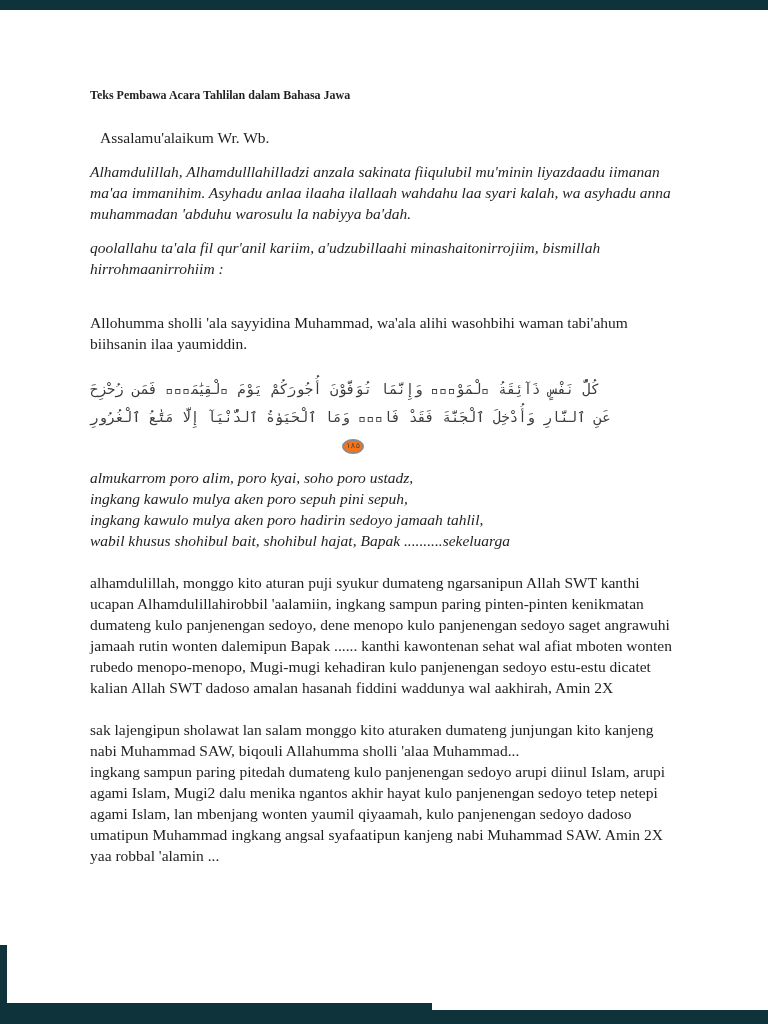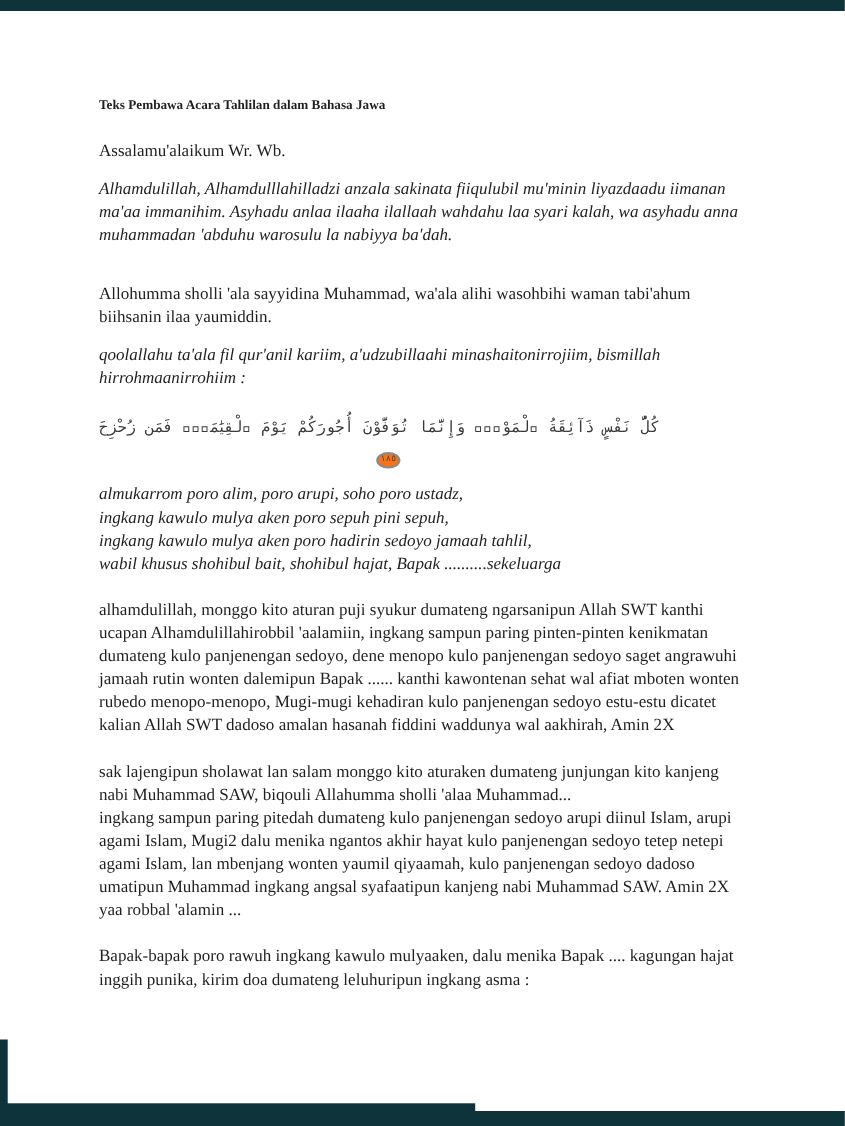--- a/index.html
+++ b/index.html
@@ -40,21 +40,21 @@
     font-weight: bold;
     margin: 0 0 21px 0;
   }
 
   .para {
     font-size: 15.5px;
     line-height: 21px;
     margin: 21px 0 0 0;
     white-space: pre-line;
   }
-  .para.first { margin-top: 0; }
+  .para.first { margin-top: 0; margin-left: 10px; }
   .para.gap-large { margin-top: 33px; }
   .para.gap-small { margin-top: 13px; font-style: italic; }
 
   
   .arabic-block {
     margin-top: 22px;
     direction: rtl;
     text-align: left;
     font-family: Liberation Mono, monospace;
     font-size: 14px;
@@ -94,37 +94,37 @@
 <div class="chrome chrome-bottom-left"></div>
 
 <div class="page-content">
 
   <h1 class="doc-title">Teks Pembawa Acara Tahlilan dalam Bahasa Jawa</h1>
 
   <p class="para first">Assalamu'alaikum Wr. Wb.</p>
 
   <p class="para gap-small">Alhamdulillah, Alhamdulllahilladzi anzala sakinata fiiqulubil mu'minin liyazdaadu iimanan ma'aa immanihim. Asyhadu anlaa ilaaha ilallaah wahdahu laa syari kalah, wa asyhadu anna muhammadan 'abduhu warosulu la nabiyya ba'dah.</p>
 
+  <p class="para gap-small">qoolallahu ta'ala fil qur'anil kariim, a'udzubillaahi minashaitonirrojiim, bismillah hirrohmaanirrohiim :</p>
+
   <p class="para gap-large">Allohumma sholli 'ala sayyidina Muhammad, wa'ala alihi wasohbihi waman tabi'ahum biihsanin ilaa yaumiddin.</p>
-
-  <p class="para gap-small">qoolallahu ta'ala fil qur'anil kariim, a'udzubillaahi minashaitonirrojiim, bismillah hirrohmaanirrohiim :</p>
 
   <div class="arabic-block">
     <div class="arabic-line">كُلُّ نَفْسٍ ذَآئِقَةُ ٱلْمَوْتِۗ وَإِنَّمَا تُوَفَّوْنَ أُجُورَكُمْ يَوْمَ ٱلْقِيَٰمَةِۖ فَمَن زُحْزِحَ</div>
+    <div class="arabic-line">عَنِ ٱلنَّارِ وَأُدْخِلَ ٱلْجَنَّةَ فَقَدْ فَازَۗ وَمَا ٱلْحَيَوٰةُ ٱلدُّنْيَآ إِلَّا مَتَٰعُ ٱلْغُرُورِ</div>
     <div class="ayah-marker-row">
       <span class="ayah-marker">١٨٥</span>
     </div>
   </div>
 
 
-  <p class="para gap-small">almukarrom poro alim, poro arupi, soho poro ustadz,
+  <p class="para gap-small">almukarrom poro alim, poro kyai, soho poro ustadz,
 ingkang kawulo mulya aken poro sepuh pini sepuh,
 ingkang kawulo mulya aken poro hadirin sedoyo jamaah tahlil,
 wabil khusus shohibul bait, shohibul hajat, Bapak ..........sekeluarga</p>
 
   <p class="para">alhamdulillah, monggo kito aturan puji syukur dumateng ngarsanipun Allah SWT kanthi ucapan Alhamdulillahirobbil 'aalamiin, ingkang sampun paring pinten-pinten kenikmatan dumateng kulo panjenengan sedoyo, dene menopo kulo panjenengan sedoyo saget angrawuhi jamaah rutin wonten dalemipun Bapak ...... kanthi kawontenan sehat wal afiat mboten wonten rubedo menopo-menopo, Mugi-mugi kehadiran kulo panjenengan sedoyo estu-estu dicatet kalian Allah SWT dadoso amalan hasanah fiddini waddunya wal aakhirah, Amin 2X</p>
 
   <p class="para">sak lajengipun sholawat lan salam monggo kito aturaken dumateng junjungan kito kanjeng nabi Muhammad SAW, biqouli Allahumma sholli 'alaa Muhammad...
 ingkang sampun paring pitedah dumateng kulo panjenengan sedoyo arupi diinul Islam, arupi agami Islam, Mugi2 dalu menika ngantos akhir hayat kulo panjenengan sedoyo tetep netepi agami Islam, lan mbenjang wonten yaumil qiyaamah, kulo panjenengan sedoyo dadoso umatipun Muhammad ingkang angsal syafaatipun kanjeng nabi Muhammad SAW. Amin 2X yaa robbal 'alamin ...</p>
 
-  <p class="para">Bapak-bapak poro rawuh ingkang kawulo mulyaaken, dalu menika Bapak .... kagungan hajat inggih punika, kirim doa dumateng leluhuripun ingkang asma :</p>
 
 </div>
 
 </body></html>

